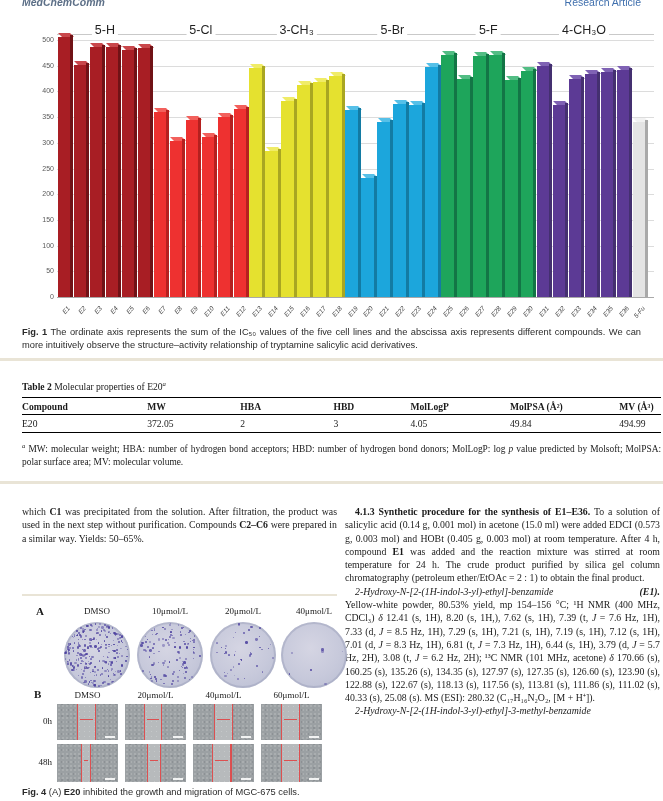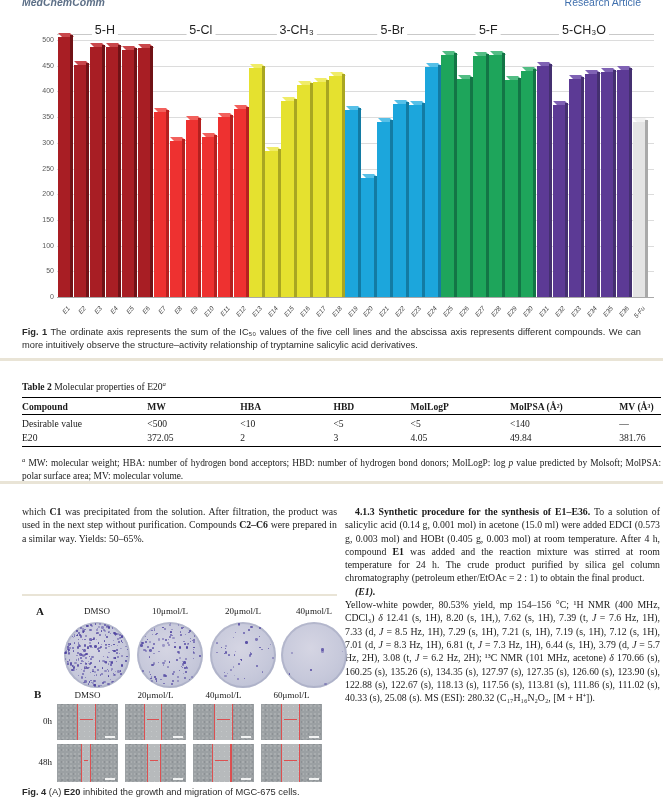--- a/index.html
+++ b/index.html
@@ -111,21 +111,21 @@
     <div class="gridline" style="left: 27px; width: 597px; top: 51.7px;"></div>
     <div class="ytick" style="left: 0px; top: 47.7px;">450</div>
     <div class="gridline" style="left: 27px; width: 597px; top: 26px;"></div>
     <div class="ytick" style="left: 0px; top: 22px;">500</div>
     <div class="topline" style="left: 27px; width: 597px; top: 20px;"></div>
     <div class="grouplabel" style="left: 74.9189px; top: 9px;">5-H</div>
     <div class="grouplabel" style="left: 170.757px; top: 9px;">5-Cl</div>
     <div class="grouplabel" style="left: 266.595px; top: 9px;">3-CH₃</div>
     <div class="grouplabel" style="left: 362.432px; top: 9px;">5-Br</div>
     <div class="grouplabel" style="left: 458.27px; top: 9px;">5-F</div>
-    <div class="grouplabel" style="left: 554.108px; top: 9px;">5-CH₃O</div>
+    <div class="grouplabel" style="left: 554.108px; top: 9px;">4-CH₃O</div>
     <div class="bar" title="E1: 505" style="left: 27.8px; top: 19.43px; width: 15.473px; height: 263.57px;">
       <div class="bar-top" style="width: 12.473px; background: rgb(201, 71, 75);"></div>
       <div class="bar-side" style="background: rgb(112, 18, 22);"></div>
       <div class="bar-face" style="width: 12.473px; background: rgb(168, 30, 36);"></div>
     </div>
     <div class="xtick" style="left: 8.98649px; top: 289px;">E1</div>
     <div class="bar" title="E2: 452" style="left: 43.773px; top: 46.672px; width: 15.473px; height: 236.328px;">
       <div class="bar-top" style="width: 12.473px; background: rgb(201, 71, 75);"></div>
       <div class="bar-side" style="background: rgb(112, 18, 22);"></div>
       <div class="bar-face" style="width: 12.473px; background: rgb(168, 30, 36);"></div>
@@ -365,54 +365,47 @@
           <th>MW</th>
           <th>HBA</th>
           <th>HBD</th>
           <th>MolLogP</th>
           <th>MolPSA (Å²)</th>
           <th>MV (Å³)</th>
         </tr>
       </thead>
     <tbody id="table2-body">
         <tr>
-          <td>Desirable value</td>
-          <td>&lt;500</td>
-          <td>&lt;10</td>
-          <td>&lt;5</td>
-          <td>&lt;5</td>
-          <td>&lt;140</td>
-          <td>—</td>
-        </tr>
-        <tr>
           <td>E20</td>
           <td>372.05</td>
           <td>2</td>
           <td>3</td>
           <td>4.05</td>
           <td>49.84</td>
-          <td>381.76</td>
+          <td>494.99</td>
         </tr>
       </tbody>
   </table>
   <div id="table2-footnote"><span class="it sup">a</span><span> MW: molecular weight; HBA: number of hydrogen bond acceptors; HBD: number of hydrogen bond donors; MolLogP: log </span><span class="it">p</span><span> value predicted by Molsoft; MolPSA: polar surface area; MV: molecular volume.</span></div>
 </div>
 
 <div class="abs divider" id="divider2"></div>
 
 <div class="abs bodytext" id="col-left-text">
   <p class="p"><span>which </span><span class="bd">C1</span><span> was precipitated from the solution. After filtration, the product was used in the next step without purification. Compounds </span><span class="bd">C2–C6</span><span> were prepared in a similar way. Yields: 50–65%.</span></p>
 </div>
 
 <div class="abs bodytext" id="col-right">
   <p class="p indent"><span class="bd">4.1.3 Synthetic procedure for the synthesis of E1–E36.</span><span> To a solution of salicylic acid (0.14 g, 0.001 mol) in acetone (15.0 ml) were added EDCI (0.573 g, 0.003 mol) and HOBt (0.405 g, 0.003 mol) at room temperature. After 4 h, compound </span><span class="bd">E1</span><span> was added and the reaction mixture was stirred at room temperature for 24 h. The crude product purified by silica gel column chromatography (petroleum ether/EtOAc = 2 : 1) to obtain the final product.</span></p>
   <div class="titleline">
+    <span><span class="it">2-Hydroxy-N-[2-(1H-indol-3-yl)-ethyl]-benzamide</span></span>
     <span><span class="bd it">(E1).</span></span>
   </div>
   <p class="p"><span>Yellow-white powder, 80.53% yield, mp 154–156 °C; ¹H NMR (400 MHz, CDCl₃) </span><span class="it">δ</span><span> 12.41 (s, 1H), 8.20 (s, 1H,), 7.62 (s, 1H), 7.39 (t, </span><span class="it">J</span><span> = 7.6 Hz, 1H), 7.33 (d, </span><span class="it">J</span><span> = 8.5 Hz, 1H), 7.29 (s, 1H), 7.21 (s, 1H), 7.19 (s, 1H), 7.12 (s, 1H), 7.01 (d, </span><span class="it">J</span><span> = 8.3 Hz, 1H), 6.81 (t, </span><span class="it">J</span><span> = 7.3 Hz, 1H), 6.44 (s, 1H), 3.79 (d, </span><span class="it">J</span><span> = 5.7 Hz, 2H), 3.08 (t, </span><span class="it">J</span><span> = 6.2 Hz, 2H); ¹³C NMR (101 MHz, acetone) </span><span class="it">δ</span><span> 170.66 (s), 160.25 (s), 135.26 (s), 134.35 (s), 127.97 (s), 127.35 (s), 126.60 (s), 123.90 (s), 122.88 (s), 122.67 (s), 118.13 (s), 117.56 (s), 113.81 (s), 111.86 (s), 111.02 (s), 40.33 (s), 25.08 (s). MS (ESI): 280.32 (C₁₇H₁₆N₂O₂, [M + H⁺]).</span></p>
+  <p class="p indent"><span class="it">2-Hydroxy-N-[2-(1H-indol-3-yl)-ethyl]-3-methyl-benzamide</span></p>
 </div>
 
 <div class="abs divider" id="divider3"></div>
 
 <div class="abs" id="fig4">
     <div class="panel-letter" style="left: 14px; top: 9px;">A</div>
     <div class="collabel" style="left: 75px; top: 10px;">DMSO</div>
     <div class="dish" style="left: 42px; top: 26px; width: 66px; height: 66px;">
       <div class="dot" style="left: 13.6578px; top: 24.1539px; width: 1.02px; height: 1.02px; background: rgb(75, 63, 158); opacity: 0.43;"></div>
       <div class="dot" style="left: 38.5481px; top: 33.9017px; width: 1.05505px; height: 1.05505px; background: rgb(75, 63, 158); opacity: 0.59;"></div>

